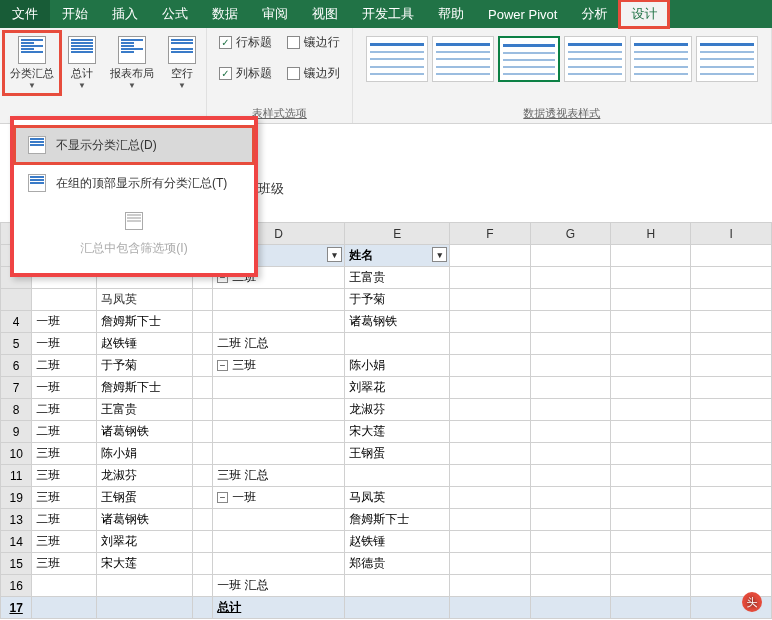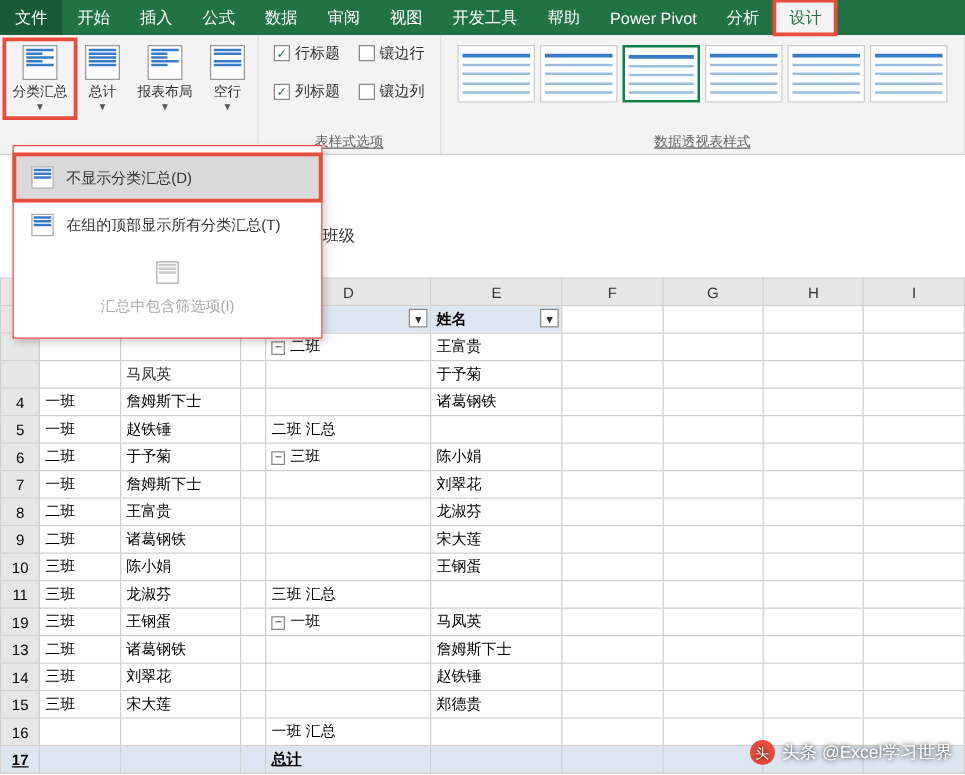--- a/index.html
+++ b/index.html
@@ -102,21 +102,21 @@
   .style-thumb.sel { border:2px solid #0c8045; }
   .style-thumb .r { height:2px; background:#9bbde0; }
   .style-thumb.head .r:first-child { background:#3a7bc8; height:3px; }
 
   
   .dropdown {
     position:absolute;
     top:116px; left:10px;
     width:248px;
     background:#fff;
-    border:1px solid #ef4444;
+    border:4px solid #ef4444;
     box-shadow:3px 3px 6px rgba(0,0,0,.2);
     z-index:20;
     padding:6px 0;
   }
   .dropdown-item {
     display:flex; align-items:center; gap:10px;
     padding:10px 14px;
     font-size:12px; color:#333;
     cursor:pointer;
   }
@@ -566,14 +566,13 @@
         <td style="background:#fff"></td>
         <td style="background:#fff"></td>
         <td style="background:#fff"></td>
         <td style="background:#fff"></td>
       </tr>
 </tbody>
   </table>
 
 <div class="watermark">
   <span class="logo">头</span>
-  <span>头条 @Excel学习世界</span>
 </div>
 
 </body></html>

